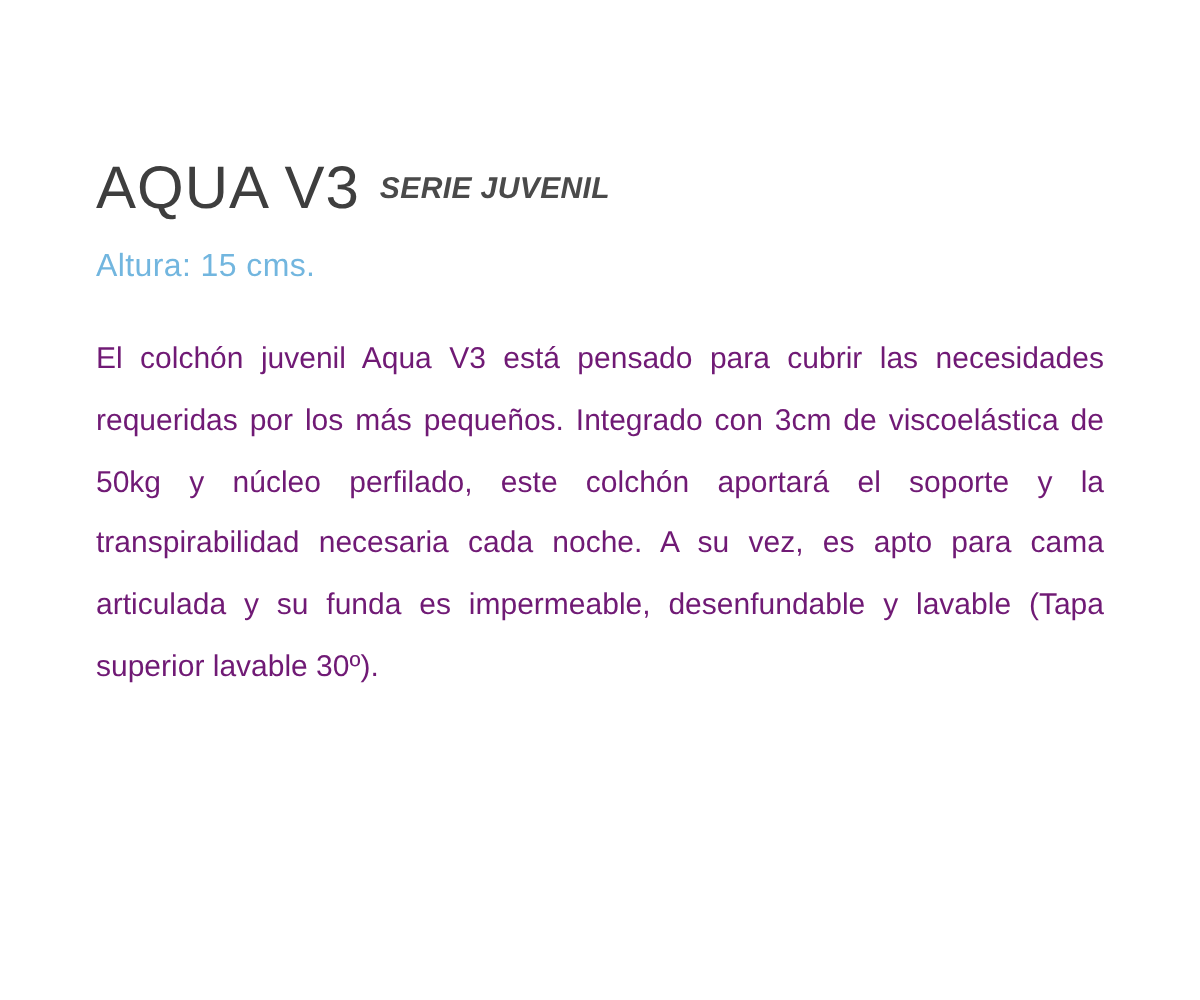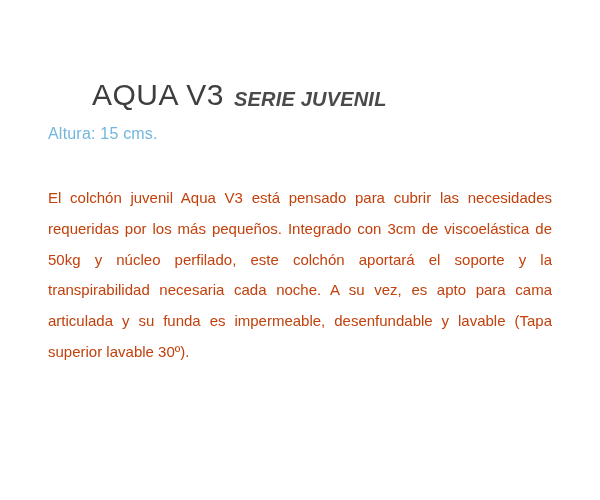--- a/index.html
+++ b/index.html
@@ -16,51 +16,50 @@
   .page {
     position: relative;
     width: 600px;
     height: 500px;
     box-sizing: border-box;
     padding: 78px 48px 0 48px;
     background: #ffffff;
   }
   .title-row {
     display: flex;
-    align-items: flex-end;
+    align-items: center;
     gap: 10px;
     white-space: nowrap;
-    margin-left: 44px;
   }
   .product-title {
     font-size: 30px;
     font-weight: 400;
     color: #3e3e3e;
     letter-spacing: 0.5px;
     line-height: 1.1;
   }
   .product-subtitle {
-    font-size: 20px;
+    font-size: 15px;
     font-weight: 700;
     font-style: italic;
     color: #4a4a4a;
     letter-spacing: 0.2px;
   }
   .height-label {
     margin-top: 14px;
     font-size: 16px;
     font-weight: 400;
     color: #72b6df;
     letter-spacing: 0.2px;
   }
   .description {
-    margin-top: 40px;
+    margin-top: 22px;
     font-size: 15px;
     line-height: 2.05;
-    color: #c2410c;
+    color: #701a75;
     text-align: justify;
     text-justify: inter-word;
     max-width: 504px;
   }
 </style>
 </head>
 <body>
 
 <div class="page">
 

